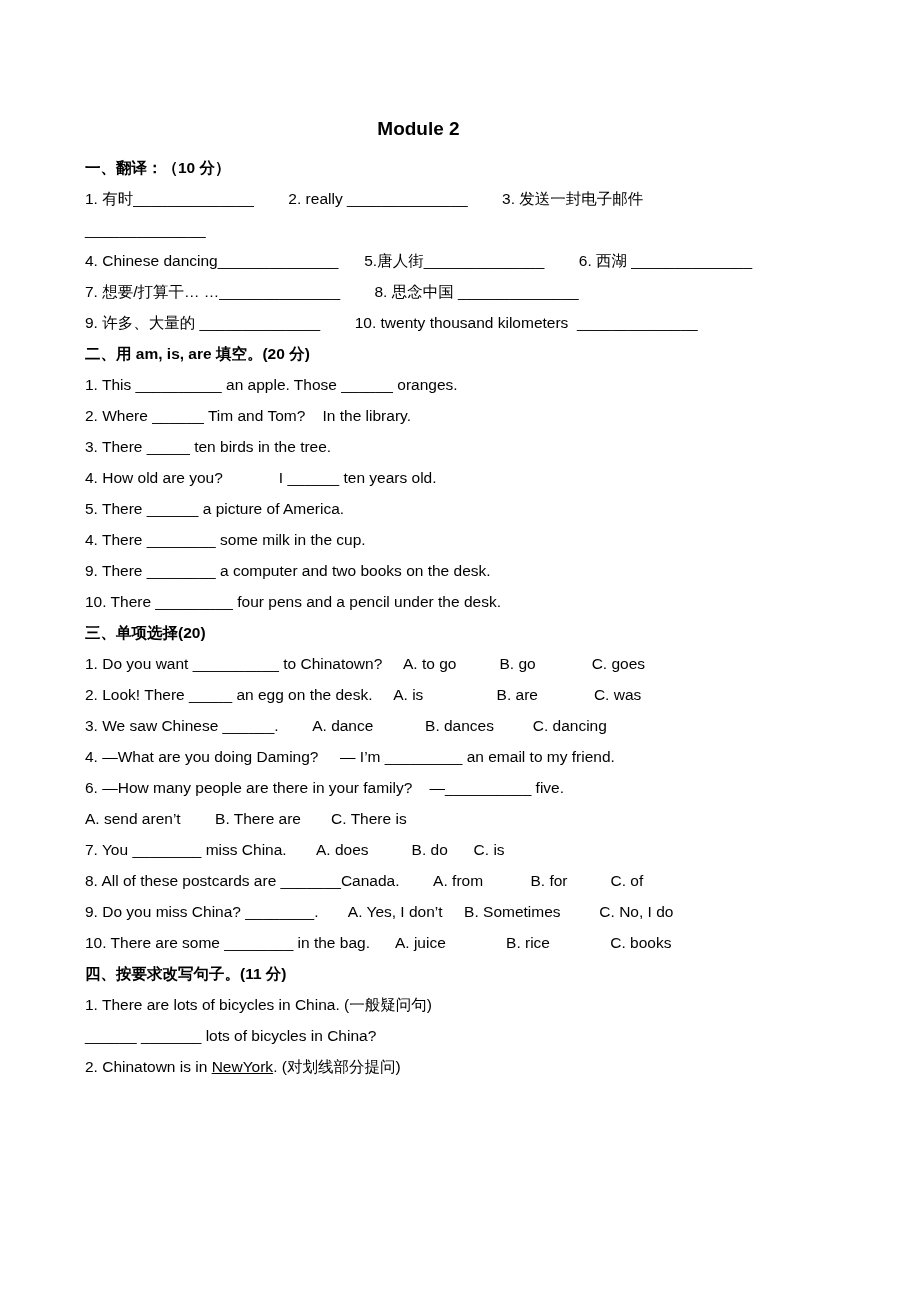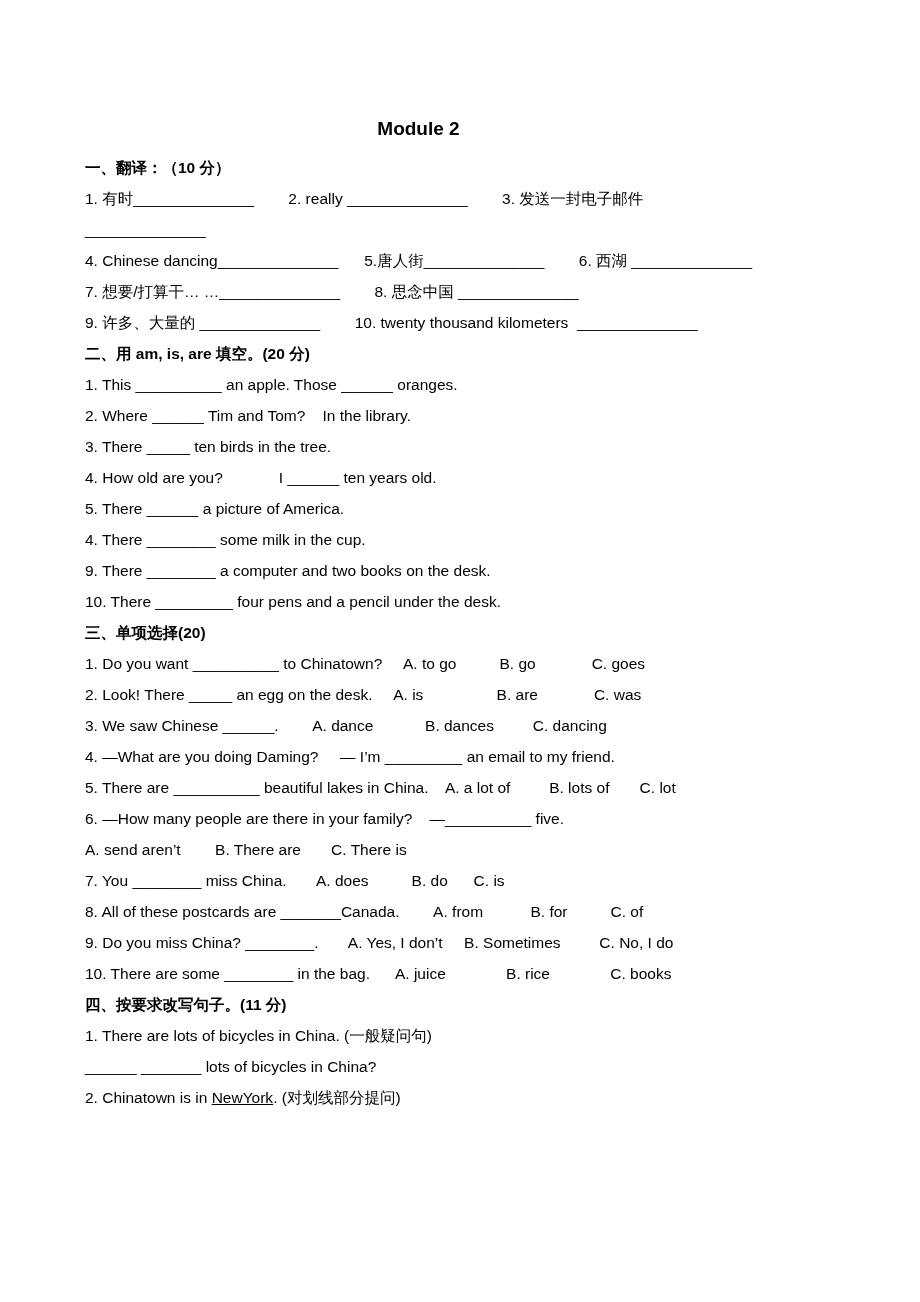--- a/index.html
+++ b/index.html
@@ -62,21 +62,20 @@
   <div class="line">5. There ______ a picture of America.</div>
   <div class="line">4. There ________ some milk in the cup.</div>
   <div class="line">9. There ________ a computer and two books on the desk.</div>
   <div class="line">10. There _________ four pens and a pencil under the desk.</div>
 
   <div class="heading">三、单项选择(20)</div>
   <div class="line">1. Do you want __________ to Chinatown?     A. to go          B. go             C. goes</div>
   <div class="line">2. Look! There _____ an egg on the desk.     A. is                 B. are             C. was</div>
   <div class="line">3. We saw Chinese ______.        A. dance            B. dances         C. dancing</div>
   <div class="line">4. —What are you doing Daming?     — I’m _________ an email to my friend.</div>
-  <div class="line">5. There are __________ beautiful lakes in China.    A. a lot of         B. lots of       C. lot</div>
   <div class="line">6. —How many people are there in your family?    —__________ five.</div>
   <div class="line">A. send aren’t        B. There are       C. There is</div>
   <div class="line">7. You ________ miss China.       A. does          B. do      C. is</div>
   <div class="line">8. All of these postcards are _______Canada.        A. from           B. for          C. of</div>
   <div class="line">9. Do you miss China? ________.       A. Yes, I don’t     B. Sometimes         C. No, I do</div>
   <div class="line">10. There are some ________ in the bag.      A. juice              B. rice              C. books</div>
 
   <div class="heading">四、按要求改写句子。(11 分)</div>
   <div class="line">1. There are lots of bicycles in China. (一般疑问句)</div>
   <div class="line">______ _______ lots of bicycles in China?</div>

